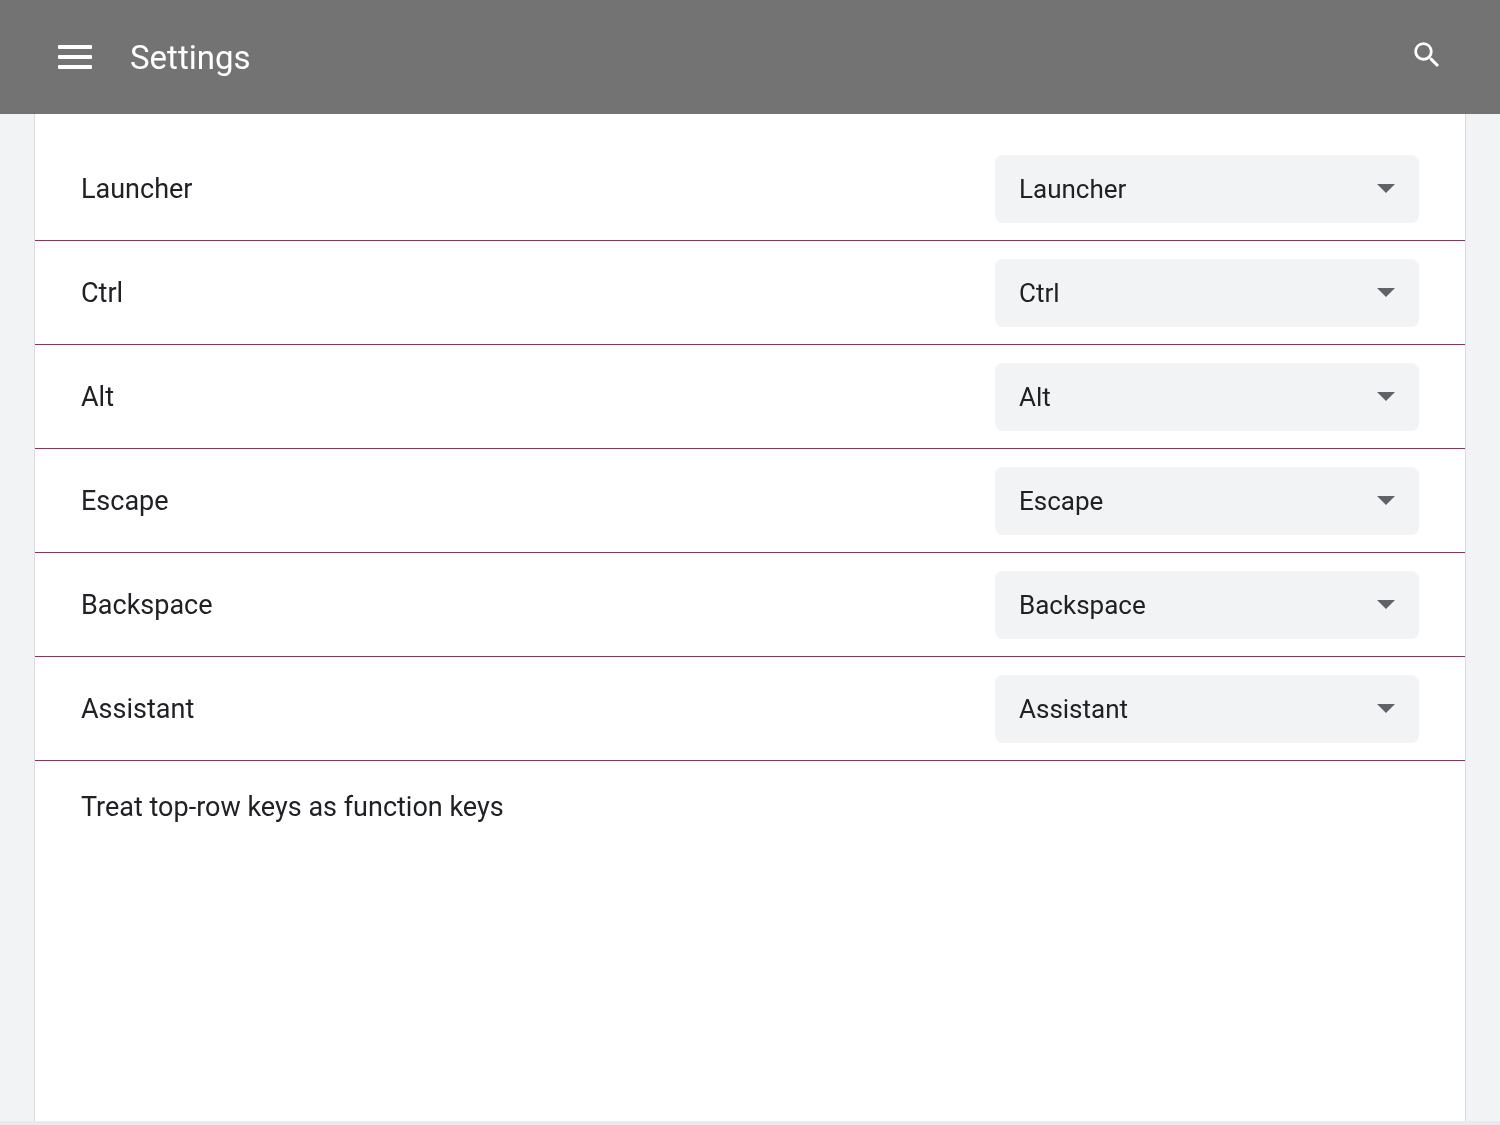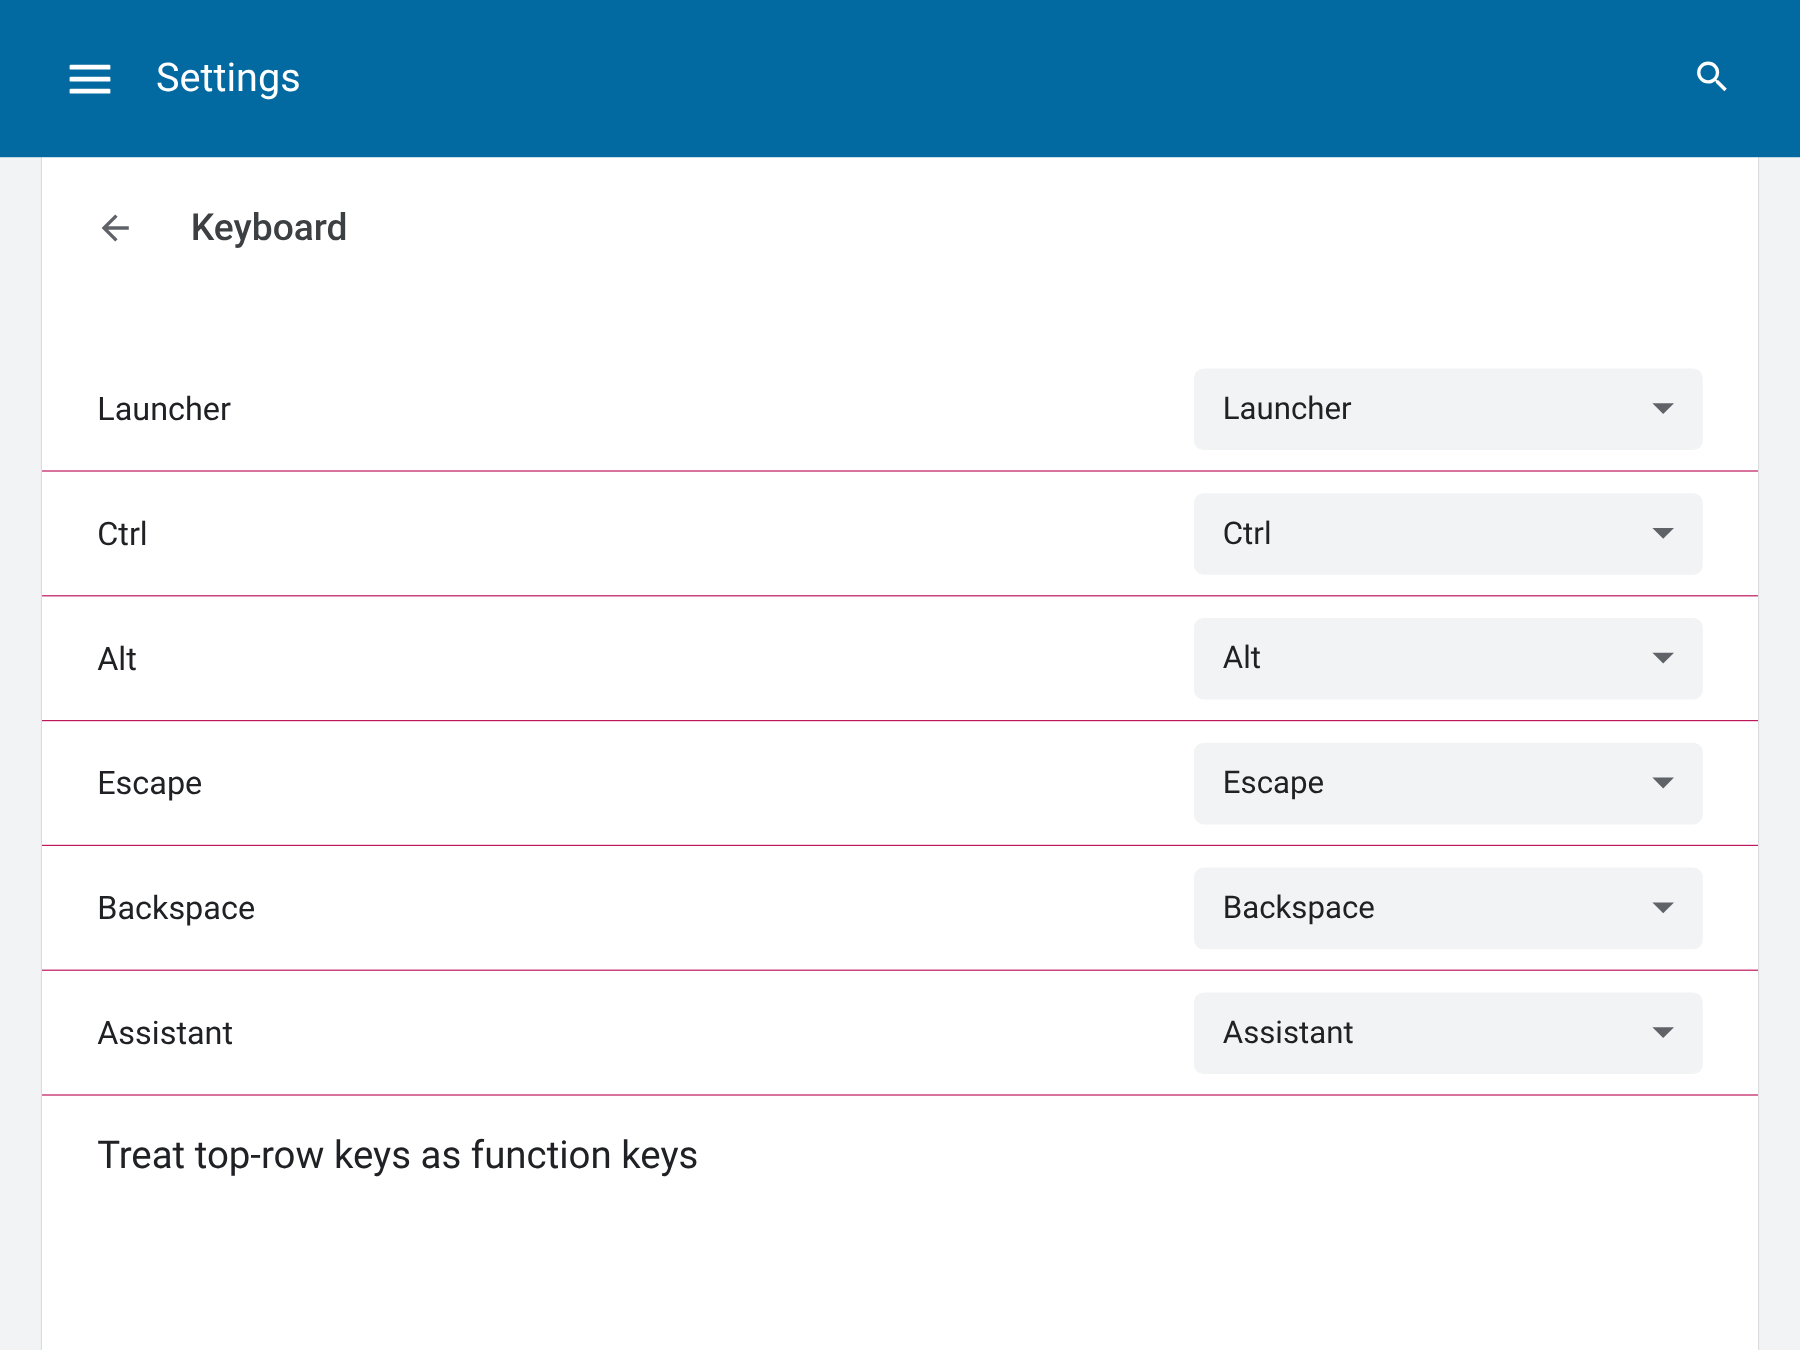--- a/index.html
+++ b/index.html
@@ -8,22 +8,22 @@
       box-sizing: border-box;
       font-family: 'Roboto', 'Segoe UI', Arial, sans-serif;
     }
     body {
       background: #e8eaed;
       width: 1500px;
       height: 1125px;
       overflow: hidden;
     }
     .header {
-      background: #0369a1;
-      height: 131px;
+      background: #737373;
+      height: 114px;
       display: flex;
       align-items: center;
       padding: 0 58px;
       position: relative;
     }
     .hamburger {
       width: 34px;
       height: 24px;
       display: flex;
       flex-direction: column;
@@ -127,21 +127,21 @@
       border-right: 9px solid transparent;
       border-top: 9px solid #5f6368;
     }
     .toggle-row {
       display: flex;
       align-items: center;
       justify-content: space-between;
       padding: 30px 46px 0 46px;
     }
     .toggle-label {
-      font-size: 32px;
+      font-size: 27px;
       color: #202124;
       font-weight: 400;
     }
     .first-row-spacer {
       height: 22px;
     }
   </style>
 </head>
 <body>
 
@@ -154,28 +154,20 @@
   <div class="header-title">Settings</div>
   <div class="search-icon">
     <svg viewBox="0 0 24 24">
         <path d="M15.5 14h-.79l-.28-.27A6.471 6.471 0 0 0 16 9.5 6.5 6.5 0 1 0 9.5 16c1.61 0 3.09-.59 4.23-1.57l.27.28v.79l5 4.99L20.49 19l-4.99-5zm-6 0C7.01 14 5 11.99 5 9.5S7.01 5 9.5 5 14 7.01 14 9.5 11.99 14 9.5 14z"></path>
       </svg>
   </div>
 </div>
 
 <div class="content-wrapper">
   <div class="content">
-    <div class="subheader">
-      <div class="back-arrow">
-        <svg viewBox="0 0 24 24">
-            <path d="M20 11H7.83l5.59-5.59L12 4l-8 8 8 8 1.41-1.41L7.83 13H20v-2z"></path>
-          </svg>
-      </div>
-      <div class="subheader-title">Keyboard</div>
-    </div>
 
     <div class="first-row-spacer"></div>
 
     <div class="settings-list">
 
       <div class="setting-row">
         <div class="setting-label">Launcher</div>
         <div class="dropdown">
           <span class="dropdown-value">Launcher</span>
           <span class="dropdown-caret"></span>

